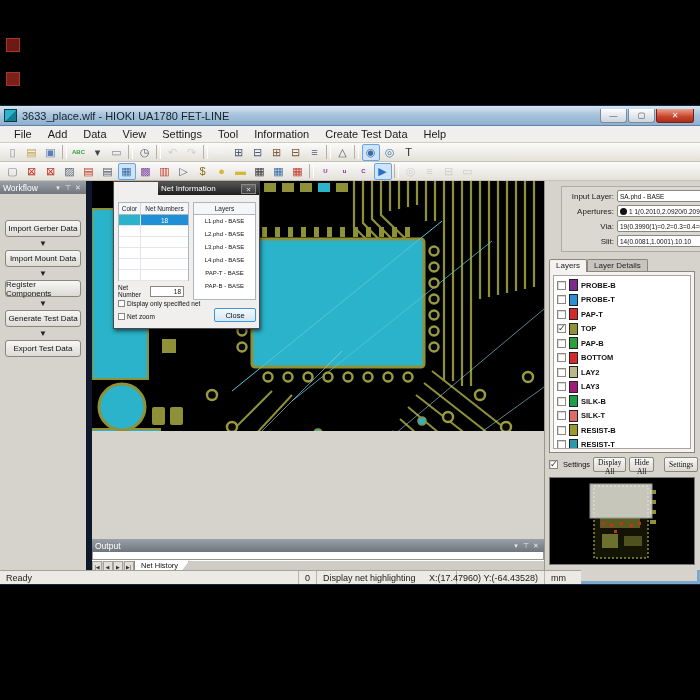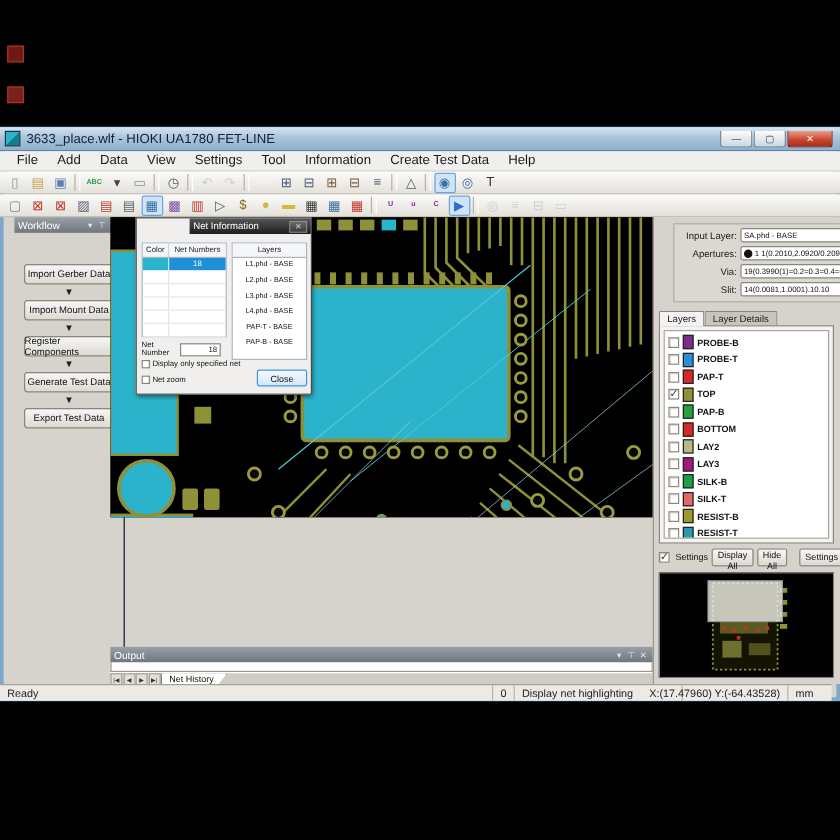--- a/index.html
+++ b/index.html
@@ -32,21 +32,21 @@
   .tbicon { width:18px; height:17px; display:flex; align-items:center; justify-content:center;
             font-size:11px; border:1px solid transparent; border-radius:2px; margin:0 0.5px; }
   .tbicon.small { font-size:6px; font-weight:bold; }
   .tbicon.sel { border-color:#6aa6e0; background:#cfe4f7; }
   .tbicon.dim { opacity:.4; }
   .tbicon.sep { width:5px; border:none; border-left:1px solid #b5b1a8; border-right:1px solid #fff; height:14px; border-radius:0; margin:0 2px; }
 
   .content { position:absolute; left:-3px; top:75px; width:700px; height:389px; }
 
   
-  .wfdock { position:absolute; left:12px; top:0; width:92px; height:389px; background:#d6d3cd; border-right:1px solid #0f172a; }
+  .wfdock { position:absolute; left:0; top:0; width:92px; height:389px; background:#d6d3cd; border-right:6px solid #0f172a; }
   .dockhead { height:13px; background:linear-gradient(#9aa0a7,#70767e); color:#fff; font-size:8.5px;
               display:flex; align-items:center; padding:0 3px; }
   .dockhead .dtitle { flex:1; }
   .dockhead .dico { font-size:7px; width:10px; text-align:center; color:#e8e8e8; }
   .wf-item { display:flex; flex-direction:column; align-items:center; }
   .wf-item:first-of-type { margin-top:26px; }
   .wf-btn { width:76px; height:17px; font-size:8px; color:#111; background:linear-gradient(#f7f7f6,#dddad3);
             border:1px solid #8a877f; border-radius:3px; display:flex; align-items:center; justify-content:center; }
   .wf-arrow { font-size:8px; color:#222; height:13px; line-height:13px; }
   .wf-item:last-of-type .wf-arrow { display:none; }
@@ -79,27 +79,27 @@
   .layersbox { position:absolute; left:4px; top:90px; width:146px; height:182px; background:#f4f3f1; border:1px solid #8a877f; padding:3px; }
   .layerlist { width:100%; height:100%; background:#fff; border:1px solid #a9a59d; overflow:hidden; padding:2px 0 0 3px; }
   .lrow { display:flex; align-items:center; height:14.5px; }
   .chk { width:9px; height:9px; background:#fff; border:1px solid #8a877f; box-shadow:inset 1px 1px 0 #d8d8d8; margin-right:3px; position:relative; flex:none; }
   .chk.checked::after { content:"✓"; position:absolute; left:0px; top:-2px; font-size:9px; color:#333; }
   .swatch { width:9px; height:12px; border:1px solid #222; margin-right:3px; flex:none; }
   .lname { font-size:7.5px; color:#111; font-weight:bold; white-space:nowrap; }
 
   .lctrl { position:absolute; left:4px; top:276px; width:146px; display:flex; align-items:center; }
   .lctrl .clabel { font-size:7.5px; color:#111; margin-left:2px; }
-  .sbtn { height:15px; font-size:7.5px; color:#111; background:linear-gradient(#f7f7f6,#dcd9d2); border:1px solid #8a877f; border-radius:2px; padding:0 4px; margin-left:3px; }
+  .sbtn { height:15px; font-size:7.5px; color:#111; background:linear-gradient(#f7f7f6,#dcd9d2); border:1px solid #8a877f; border-radius:2px; padding:0 4px; margin-left:3px;font-family:Liberation Serif, serif; }
   .sbtn.settings { margin-left:10px; }
 
   .thumb { position:absolute; left:4px; top:296px; width:146px; height:88px; background:#000; border:1px solid #7a7a7a; }
 
   
-  .statusbar { position:absolute; left:-3px; top:464px; width:693px; height:14px; background:#eceae4; border-top:1px solid #a5a199;
+  .statusbar { position:absolute; left:-3px; top:464px; width:581px; height:14px; background:#eceae4; border-top:1px solid #a5a199;
                display:flex; align-items:center; font-size:9px; color:#222; }
   .scell { padding:0 6px; border-right:1px solid #b9b5ad; height:100%; display:flex; align-items:center; white-space:nowrap; }
   .scell.grow { flex:1; border-right:1px solid #b9b5ad; }
   .scell.num { width:88px; justify-content:flex-end; }
 
   
   .dialog { position:absolute; left:113px; top:181px; width:147px; height:148px; background:#f0efed;
             border:1px solid #4a4a4a; box-shadow:1px 2px 4px rgba(0,0,0,.6); z-index:10;padding-left:44px; }
   .dlg-title { height:13px; background:linear-gradient(#565656,#1d1d1d); color:#fff; font-size:8px;
                display:flex; align-items:center; padding:0 3px; }

